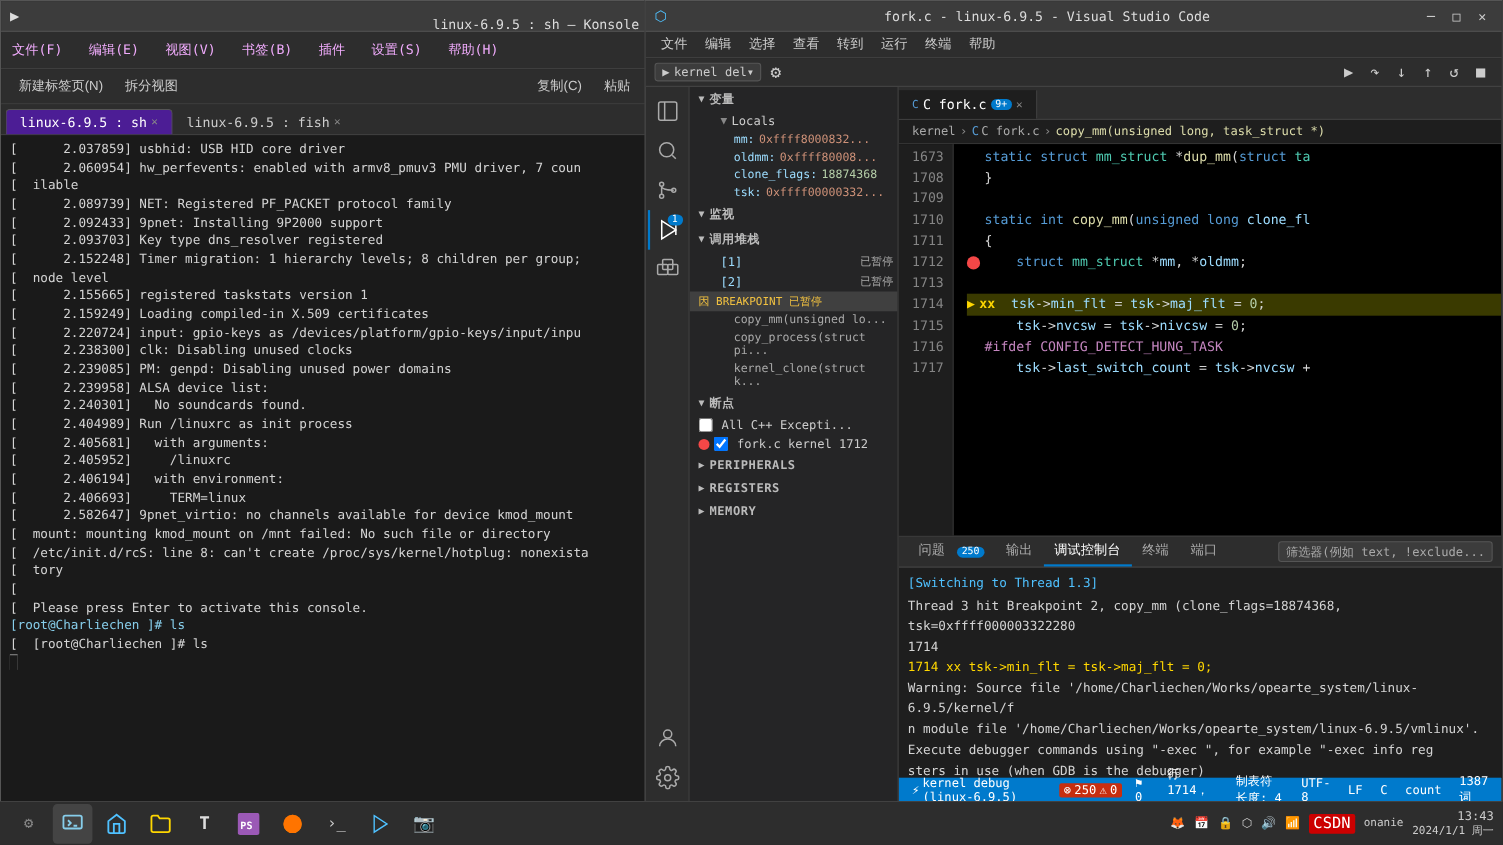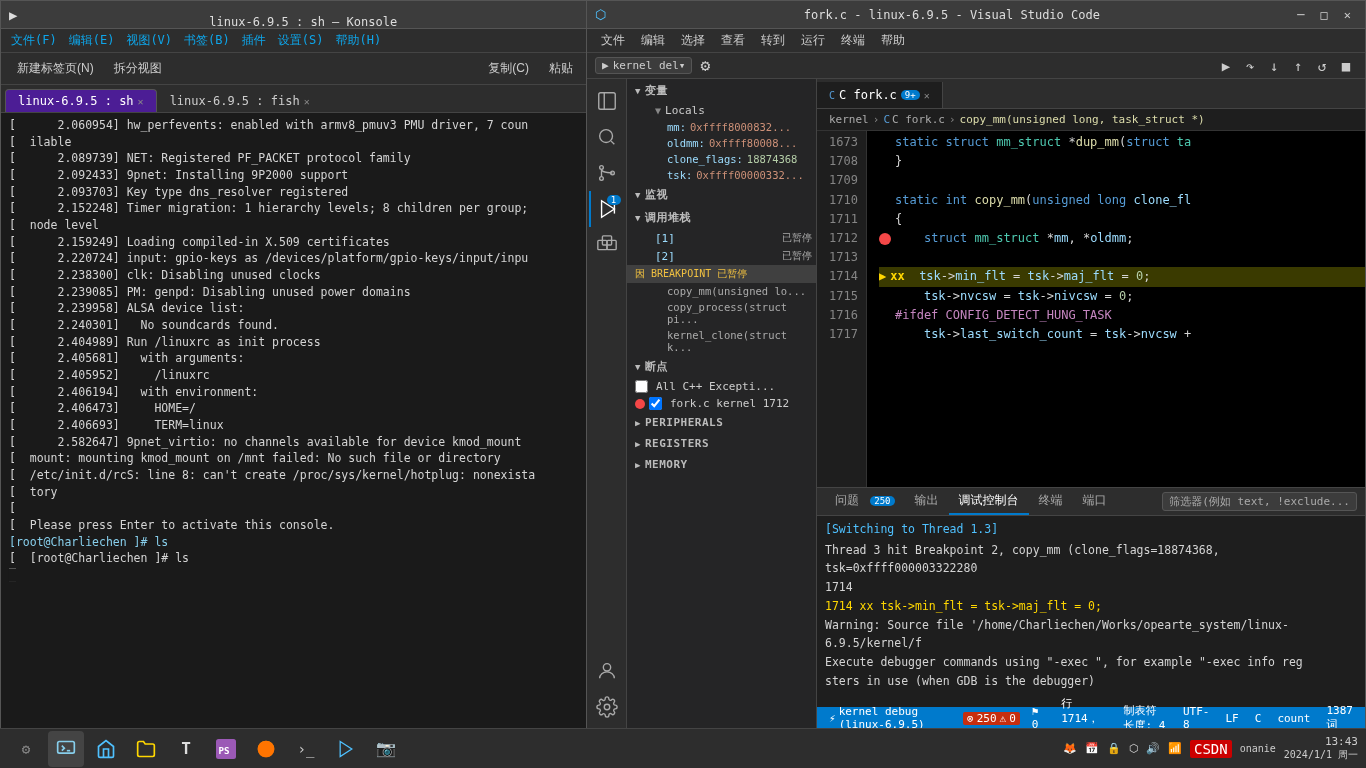--- a/index.html
+++ b/index.html
@@ -25,24 +25,24 @@
     
     .konsole-window {
       position: absolute; top: 0; left: 0; width: 590px; height: 730px;
       background: #1a1a1a; border: 1px solid #555; display: flex; flex-direction: column;
     }
     .konsole-titlebar {
       height: 28px; background: #3c3c3c; display: flex; align-items: center;
       padding: 0 8px; font-size: 12px; color: #ddd; border-bottom: 1px solid #555;
     }
     .konsole-titlebar-icon { margin-right: 8px; font-size: 14px; }
-    .konsole-title { flex: 1; text-align: center; margin-top: 14px; }
+    .konsole-title { flex: 1; text-align: right; margin-top: 14px; }
     .konsole-menu {
-      height: 24px; background: #2d2d2d; display: flex; align-items: center;
-      padding: 0 4px; font-size: 12px; color: #0ea5e9; border-bottom: 1px solid #444; gap: 0;
+      height: 34px; background: #2d2d2d; display: flex; align-items: center;
+      padding: 0 4px; font-size: 12px; color: #f0abfc; border-bottom: 1px solid #444; gap: 12px;
     }
     .konsole-menu-item { padding: 2px 6px; cursor: pointer; }
     .konsole-toolbar {
       height: 32px; background: #2d2d2d; display: flex; align-items: center;
       padding: 0 8px; border-bottom: 1px solid #444; gap: 4px;
     }
     .konsole-toolbar-btn {
       padding: 2px 8px; font-size: 12px; color: #ccc; cursor: pointer;
       border: none; background: transparent;
     }
@@ -235,38 +235,39 @@
     <div class="konsole-tab active">
       <span>linux-6.9.5 : sh</span>
       <span class="close">✕</span>
     </div>
     <div class="konsole-tab">
       <span>linux-6.9.5 : fish</span>
       <span class="close">✕</span>
     </div>
   </div>
   <div class="konsole-content" id="konsole-content">
+  <div class="line">[      2.037859] usbhid: USB HID core driver</div>
       <div class="line">[      2.060954] hw_perfevents: enabled with armv8_pmuv3 PMU driver, 7 coun</div>
       <div class="line">[  ilable</div>
       <div class="line">[      2.089739] NET: Registered PF_PACKET protocol family</div>
       <div class="line">[      2.092433] 9pnet: Installing 9P2000 support</div>
       <div class="line">[      2.093703] Key type dns_resolver registered</div>
       <div class="line">[      2.152248] Timer migration: 1 hierarchy levels; 8 children per group;</div>
       <div class="line">[  node level</div>
+      <div class="line">[      2.155665] registered taskstats version 1</div>
       <div class="line">[      2.159249] Loading compiled-in X.509 certificates</div>
       <div class="line">[      2.220724] input: gpio-keys as /devices/platform/gpio-keys/input/inpu</div>
       <div class="line">[      2.238300] clk: Disabling unused clocks</div>
       <div class="line">[      2.239085] PM: genpd: Disabling unused power domains</div>
       <div class="line">[      2.239958] ALSA device list:</div>
       <div class="line">[      2.240301]   No soundcards found.</div>
       <div class="line">[      2.404989] Run /linuxrc as init process</div>
       <div class="line">[      2.405681]   with arguments:</div>
       <div class="line">[      2.405952]     /linuxrc</div>
       <div class="line">[      2.406194]   with environment:</div>
-      <div class="line">[      2.406473]     HOME=/</div>
       <div class="line">[      2.406693]     TERM=linux</div>
       <div class="line">[      2.582647] 9pnet_virtio: no channels available for device kmod_mount</div>
       <div class="line">[  mount: mounting kmod_mount on /mnt failed: No such file or directory</div>
       <div class="line">[  /etc/init.d/rcS: line 8: can't create /proc/sys/kernel/hotplug: nonexista</div>
       <div class="line">[  tory</div>
       <div class="line">[  </div>
       <div class="line">[  Please press Enter to activate this console.</div>
       <div class="line"><span style="color:#87ceeb;">[root@Charliechen ]# ls</span></div>
       <div class="line">[  [root@Charliechen ]# ls</div>
       <div class="line"><span style="background:#ccc;color:#1a1a1a;">█</span></div>
@@ -506,20 +507,21 @@
           </div>
           <div class="panel-filter">筛选器(例如 text, !exclude...</div>
         </div>
         <div class="panel-content" id="debug-panel-content">
             <div class="debug-line"><span class="debug-cyan">[Switching to Thread 1.3]</span></div>
             <div class="debug-line"><span></span></div>
             <div class="debug-line"><span style="color:#d4d4d4;">Thread 3 hit Breakpoint 2, copy_mm (clone_flags=18874368, tsk=0xffff000003322280</span></div>
             <div class="debug-line"><span>1714</span></div>
             <div class="debug-line"><span style="color:#ffd700;">1714  xx  tsk-&gt;min_flt = tsk-&gt;maj_flt = 0;</span></div>
             <div class="debug-line"><span>Warning: Source file '/home/Charliechen/Works/opearte_system/linux-6.9.5/kernel/f</span></div>
+            <div class="debug-line"><span>n module file '/home/Charliechen/Works/opearte_system/linux-6.9.5/vmlinux'.</span></div>
             <div class="debug-line"><span>Execute debugger commands using "-exec <command></command>", for example "-exec info reg</span></div>
             <div class="debug-line"><span>sters in use (when GDB is the debugger)</span></div>
           </div>
       </div>
 
       <div class="vscode-statusbar">
         <div class="status-left">
           <div class="status-item">
             <span>⚡</span>
             <span>kernel debug (linux-6.9.5)</span>

